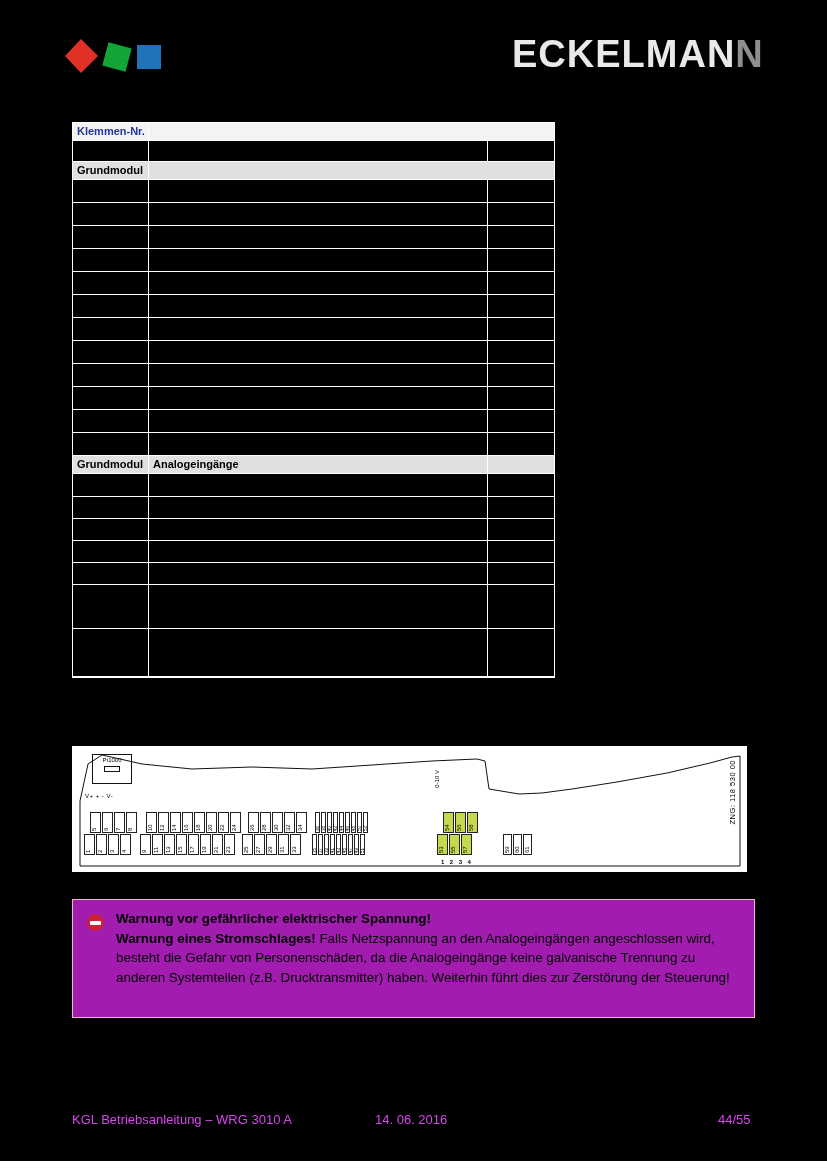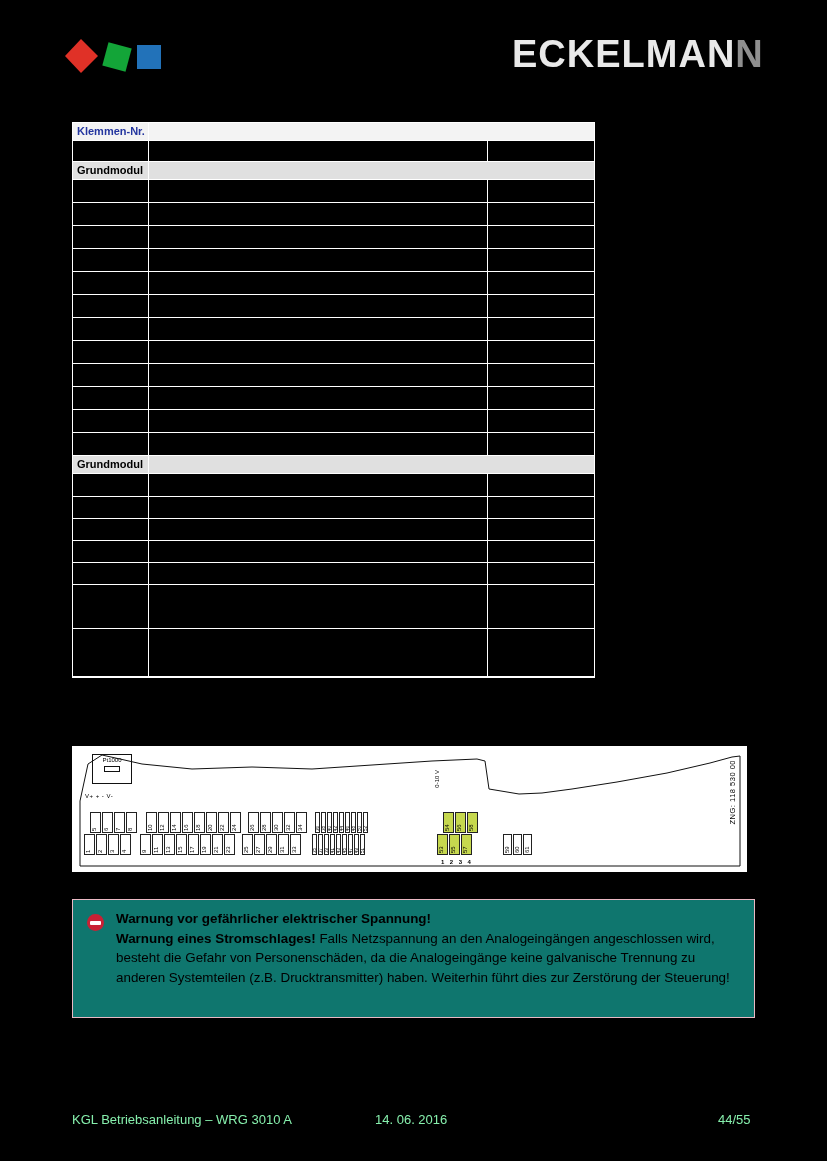--- a/index.html
+++ b/index.html
@@ -5,21 +5,21 @@
   *{margin:0;padding:0;box-sizing:border-box;}
   html,body{background:#000;}
   .canvas{position:relative;width:827px;height:1169px;background:#000;font-family:"Liberation Sans",sans-serif;overflow:hidden;padding-left:32px;}
 
   
   .logo{position:absolute;left:64px;top:38px;}
   .brand{position:absolute;left:512px;top:33px;font-size:38px;font-weight:bold;letter-spacing:1px;color:#e9e9e9;white-space:nowrap;}
   .brand .tail{color:#8f8f8f;}
 
   
-  .ttable{position:absolute;left:72px;top:122px;width:523px;border:1px solid #fff;}
+  .ttable{position:absolute;left:72px;top:122px;width:483px;border:1px solid #fff;}
   .trow{display:flex;background:#000;border-bottom:1px solid #fff;}
   .cell{border-right:1px solid #fff;padding-left:4px;overflow:hidden;white-space:nowrap;}
   .cell:last-child{border-right:none;}
   .c1{width:76px;}.c2{width:339px;}.c3{flex:1;}
   .thead{height:18px;background:#f3f3f3;}
   .thead .cell{color:#23359f;font-weight:bold;font-size:11px;line-height:17px;}
   .sec{background:#e0e0e0;height:18px;}
   .sec .cell{color:#000;font-weight:bold;font-size:11px;line-height:17px;}
 
   
@@ -31,28 +31,28 @@
   .vlabel{position:absolute;writing-mode:vertical-rl;transform:rotate(180deg);white-space:nowrap;}
   .analog-label{left:362px;top:24px;font-size:6px;}
   .zng-label{left:656px;top:14px;font-size:7.5px;letter-spacing:.5px;}
   .tgroup{position:absolute;}
   .trowg{display:flex;gap:1px;height:22px;}
   .tcell{display:inline-block;height:21px;border:1px solid #222;background:#fff;writing-mode:vertical-rl;transform:rotate(180deg);color:#000;overflow:hidden;line-height:1;padding-top:1px;}
   .tcell.hl{background:#c6d84e;}
   #channels{position:absolute;left:369px;top:113px;display:flex;gap:5.5px;font-size:6px;font-weight:bold;}
 
   
-  .warning{position:absolute;left:72px;top:899px;width:683px;height:119px;background:#0f766e;border:1px solid #eab9c4;}
+  .warning{position:absolute;left:72px;top:899px;width:683px;height:119px;background:#a21caf;border:1px solid #eab9c4;}
   .warn-icon{position:absolute;left:14px;top:14px;width:17px;height:17px;border-radius:50%;background:#c92135;}
   .warn-icon::after{content:"";position:absolute;left:3px;top:6.5px;width:11px;height:4px;background:#fff;border-radius:1px;}
   .warn-text{margin:9px 14px 0 43px;color:#000;font-size:13.4px;line-height:19.5px;}
   .warn-title{font-weight:bold;}
 
   
-  .footer{position:absolute;left:72px;top:1112px;width:690px;color:#86efac;font-size:13px;}
+  .footer{position:absolute;left:72px;top:1112px;width:690px;color:#d946ef;font-size:13px;}
   .f-center{position:absolute;left:303px;}
   .f-right{position:absolute;left:646px;}
   .bottombar{position:absolute;left:0;top:1161px;width:827px;height:8px;background:#fff;}
 </style>
 </head>
 <body>
 
 <div class="canvas">
 
   <div class="logo">
@@ -135,20 +135,21 @@
           <div class="cell c2"></div>
           <div class="cell c3"></div>
         </div>
         <div class="trow" style="height: 23px;">
           <div class="cell c1"></div>
           <div class="cell c2"></div>
           <div class="cell c3"></div>
         </div>
         <div class="trow sec" style="height: 18px;">
           <div class="cell c1">Grundmodul</div>
+          <div class="cell c2">Analogeingänge</div>
           <div class="cell c3"></div>
         </div>
         <div class="trow" style="height: 23px;">
           <div class="cell c1"></div>
           <div class="cell c2"></div>
           <div class="cell c3"></div>
         </div>
         <div class="trow" style="height: 22px;">
           <div class="cell c1"></div>
           <div class="cell c2"></div>

